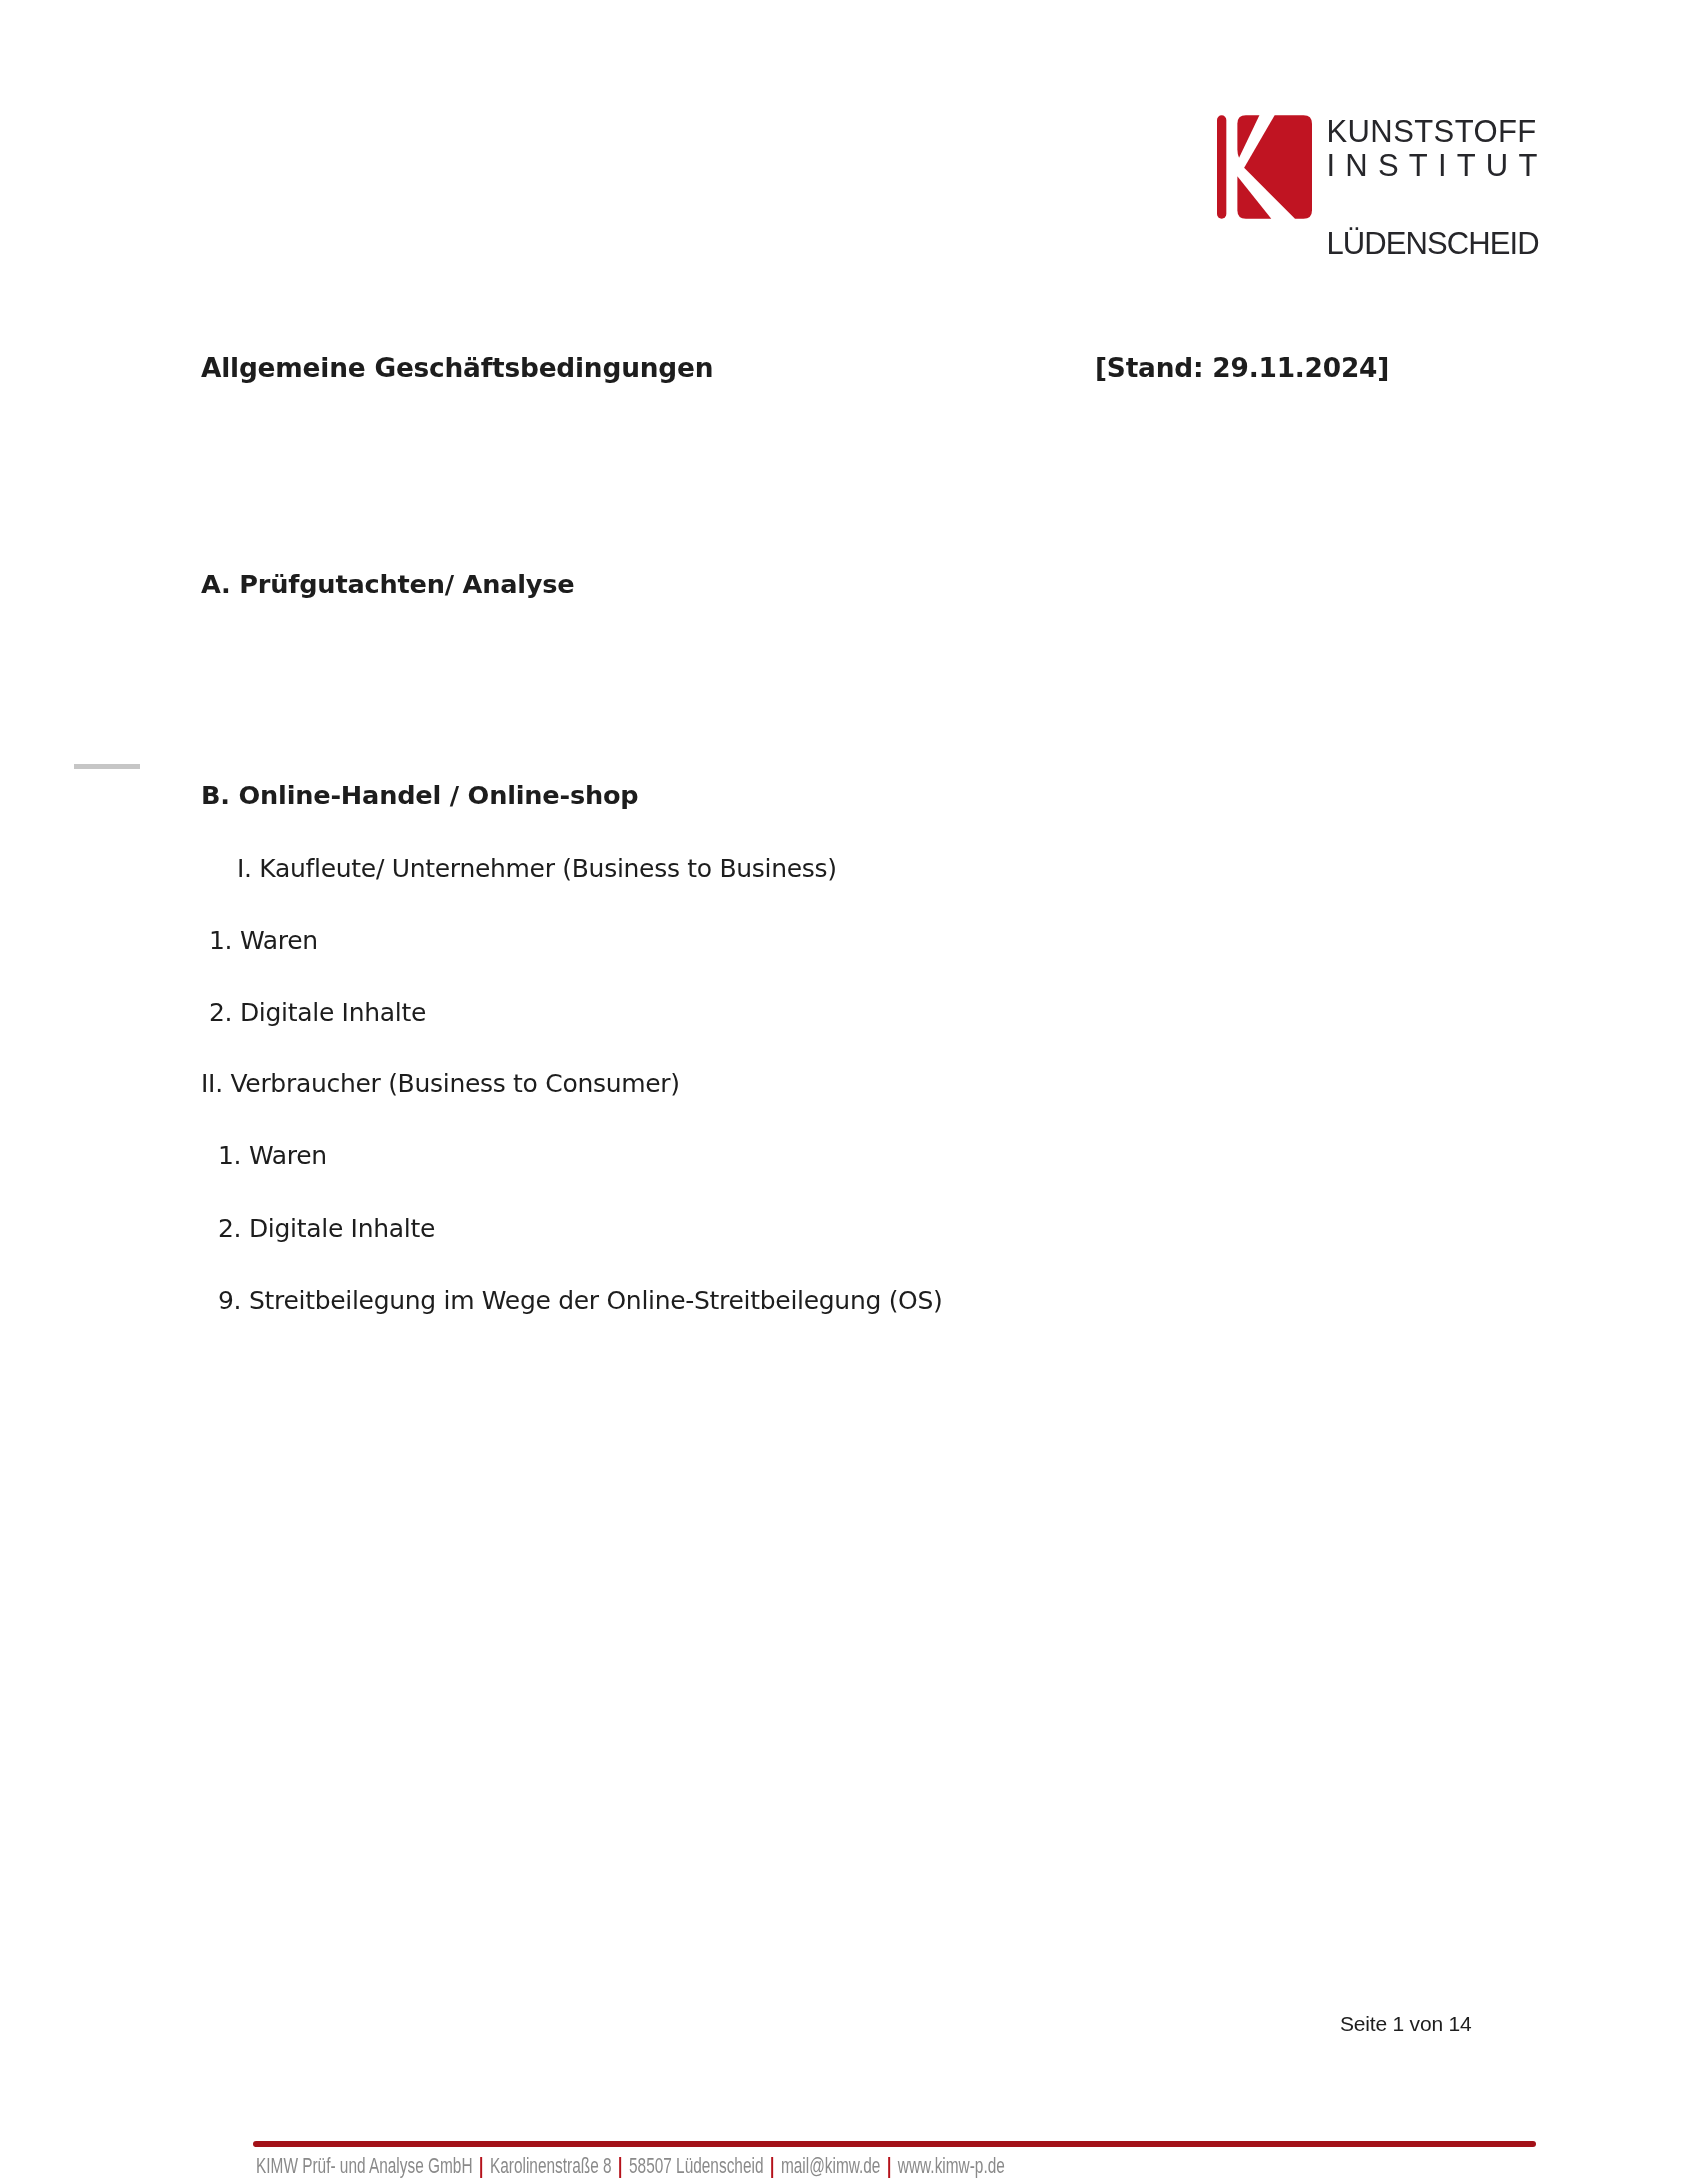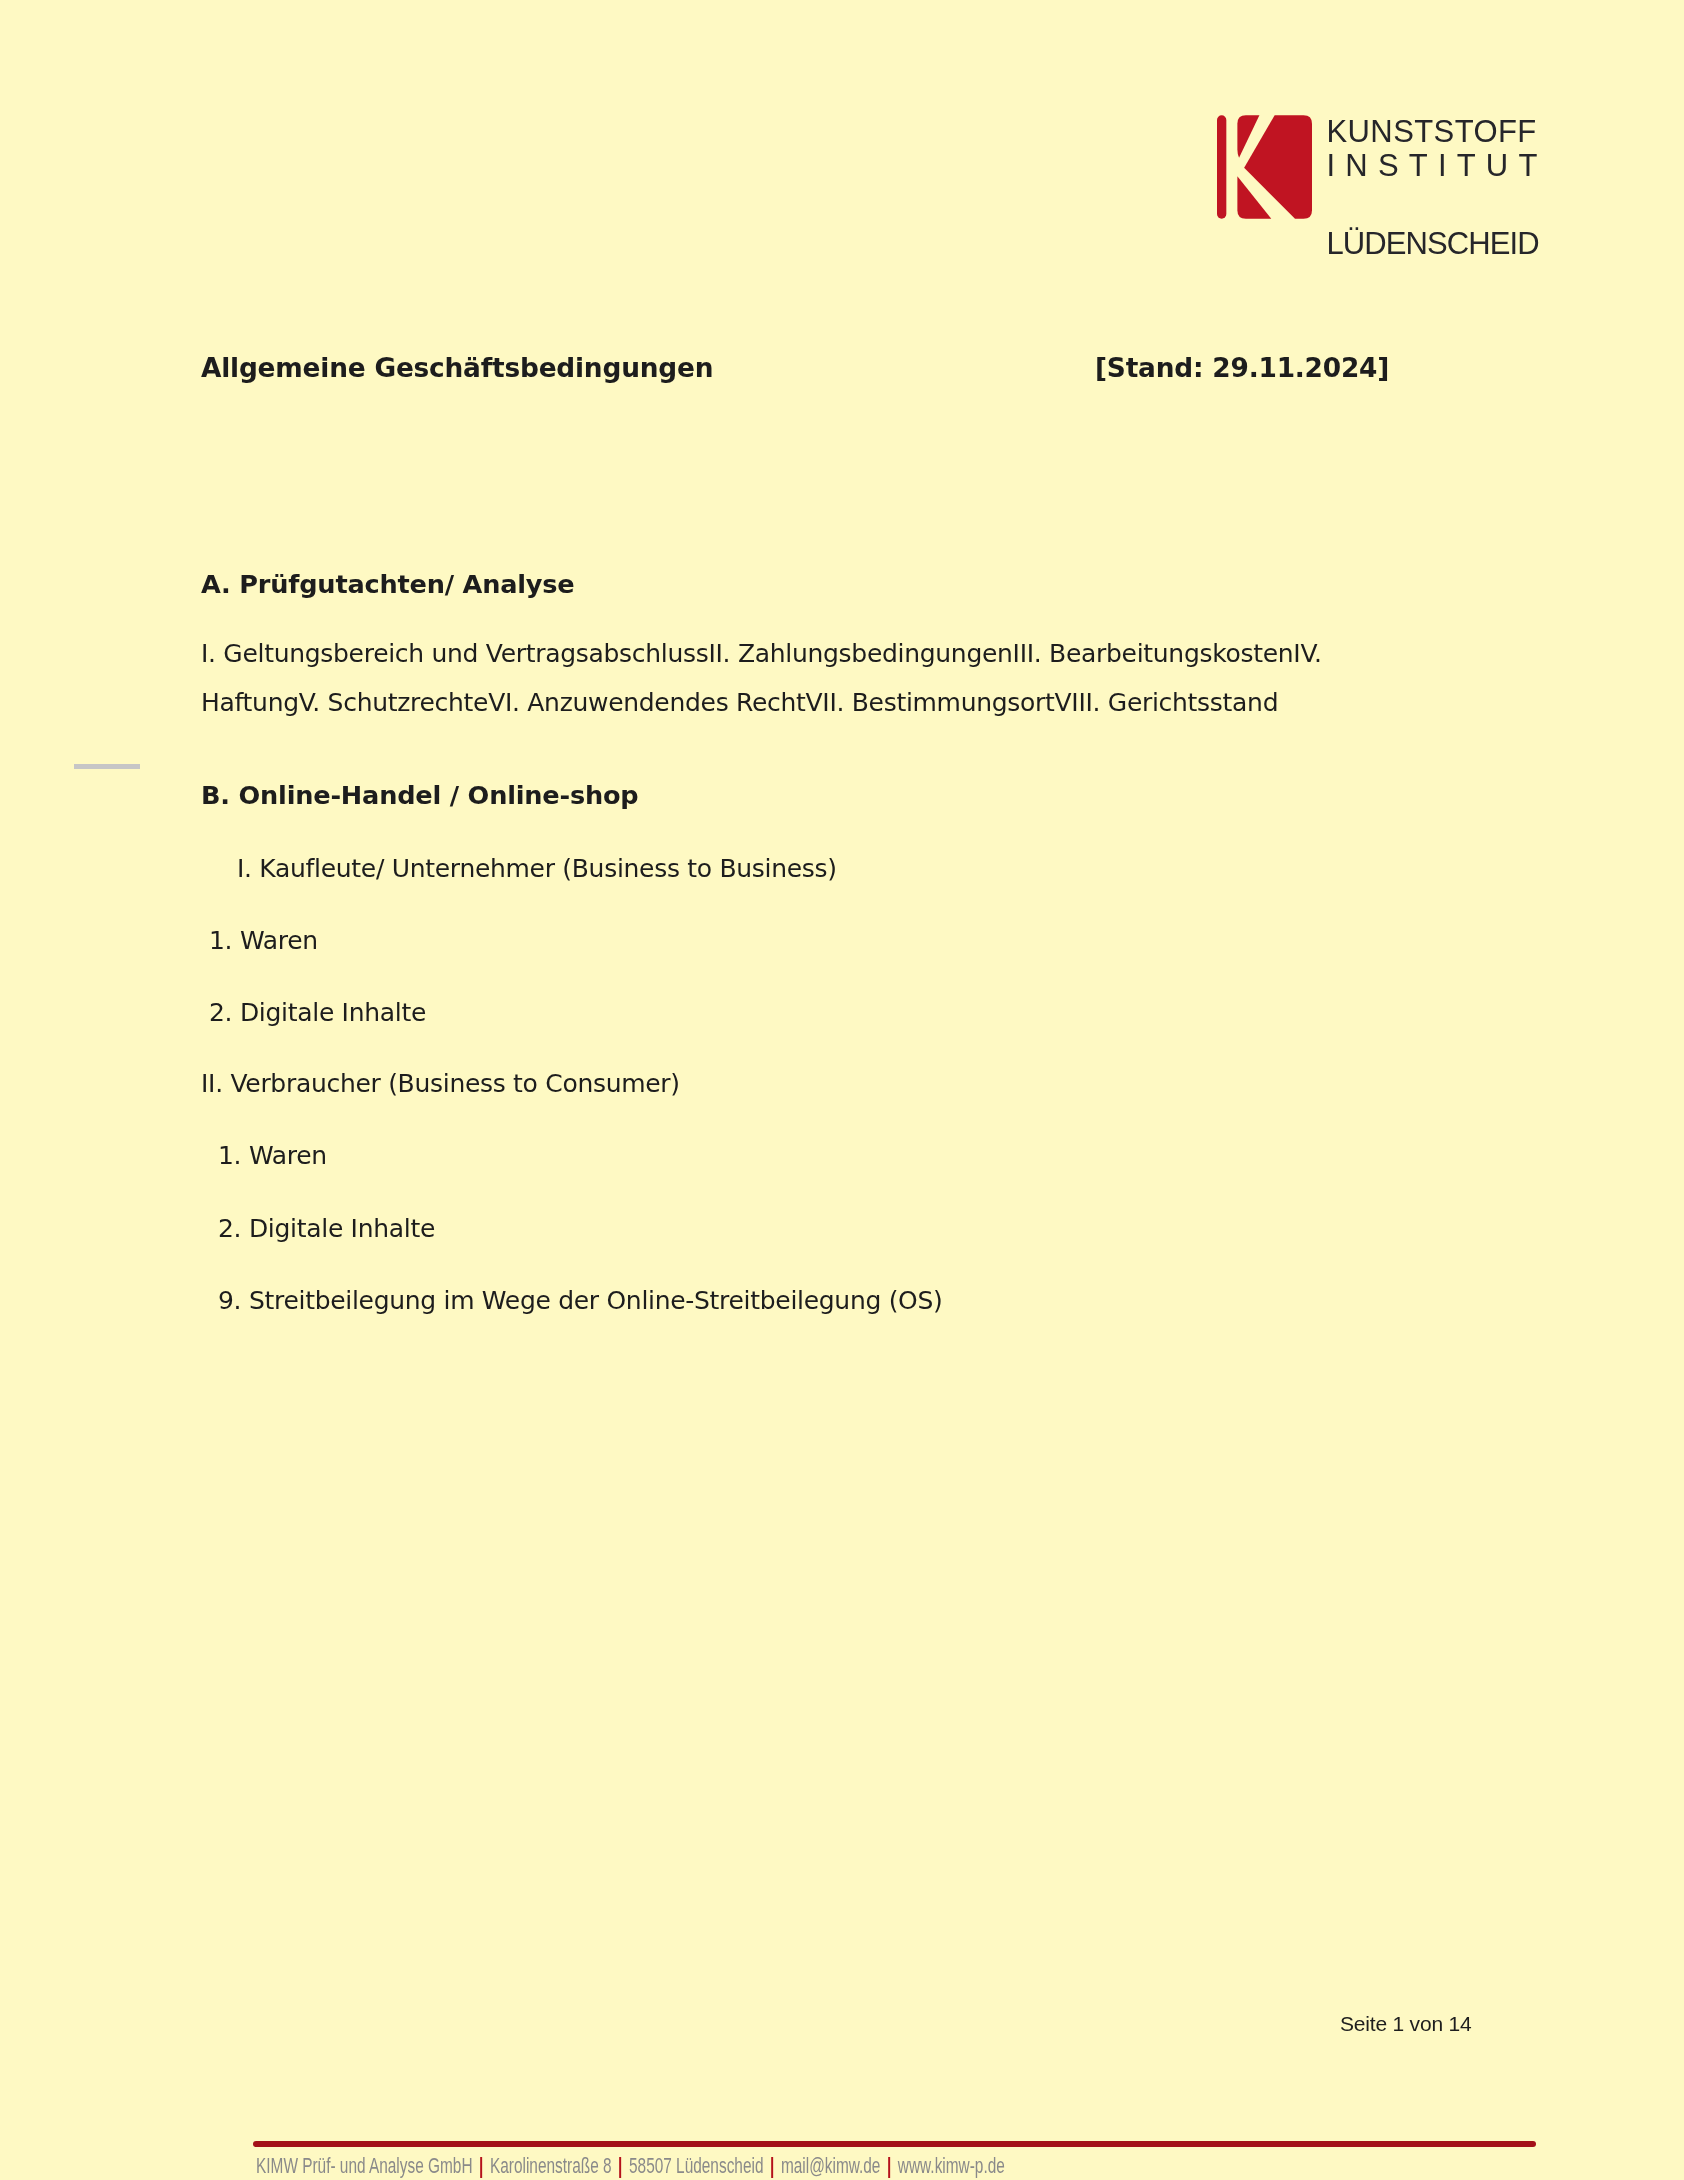--- a/index.html
+++ b/index.html
@@ -1,19 +1,19 @@
 <!DOCTYPE html>
 <html style="font-size:13.6px"><head>
 <meta charset="utf-8">
 <style>
   html,body{margin:0;padding:0;background:#e8e8e8;}
   .page{
     position:relative;
     width:1685px;height:2181px;
-    background:#fef9c3;
+    background:#ffffff;
     overflow:hidden;
     font-family:"DejaVu Sans", sans-serif;
     color:#1d1d1d;
   }
   .abs{position:absolute;white-space:nowrap;}
   .doc-title{font-size:26.4px;font-weight:bold;letter-spacing:-0.2px;}
   .doc-bold{font-size:25.6px;font-weight:bold;letter-spacing:-0.2px;}
   .doc-body{font-size:25px;font-weight:normal;letter-spacing:-0.3px;}
   .toc-block{line-height:49px;white-space:normal;width:1346px;}
   .margin-dash{background:#c6c6c6;width:66px;height:5.1px;}
@@ -68,24 +68,20 @@
       <div class="logo-line-2">LÜDENSCHEID</div>
     </div>
   </div>
 
   <div class="abs doc-title" style="left:201px;top:352px;">Allgemeine Geschäftsbedingungen</div>
   <div class="abs doc-title" style="left:1095px;top:352px;">[Stand: 29.11.2024]</div>
 
 
   <div class="abs doc-bold" style="left:201px;top:569px;">A. Prüfgutachten/ Analyse</div>
 
-  <div class="abs doc-body toc-block" style="left:201px;top:629px;">
-    <div>I. Geltungsbereich und VertragsabschlussII. ZahlungsbedingungenIII. BearbeitungskostenIV.</div>
-    <div>HaftungV. SchutzrechteVI. Anzuwendendes RechtVII. BestimmungsortVIII. Gerichtsstand</div>
-  </div>
 
   <div class="abs margin-dash" style="left:74px;top:764px;"></div>
 
   <div class="abs doc-bold" style="left:201px;top:780px;">B. Online-Handel / Online-shop</div>
 
   <div class="abs doc-body" style="left:201px;top:854px;margin-left:36px;">I. Kaufleute/ Unternehmer (Business to Business)</div>
 
   <div class="abs doc-body" style="left:209px;top:926px;">1. Waren</div>
   <div class="abs doc-body" style="left:209px;top:998px;">2. Digitale Inhalte</div>
 

